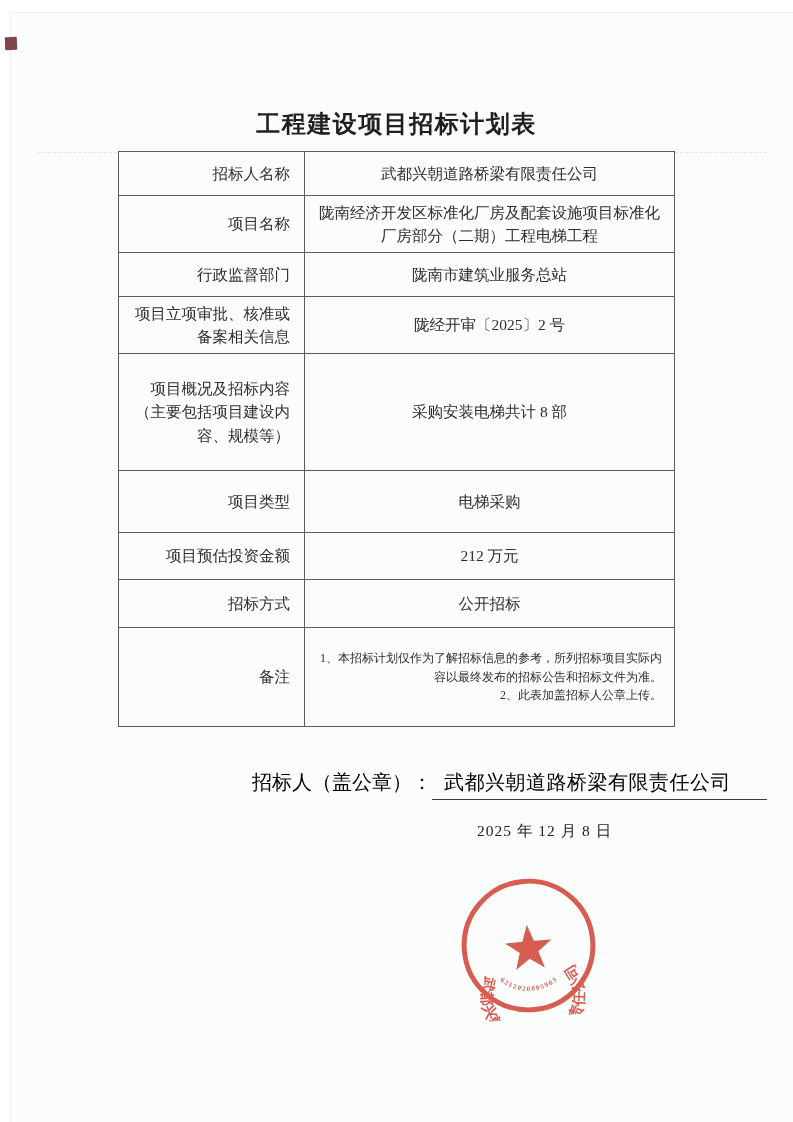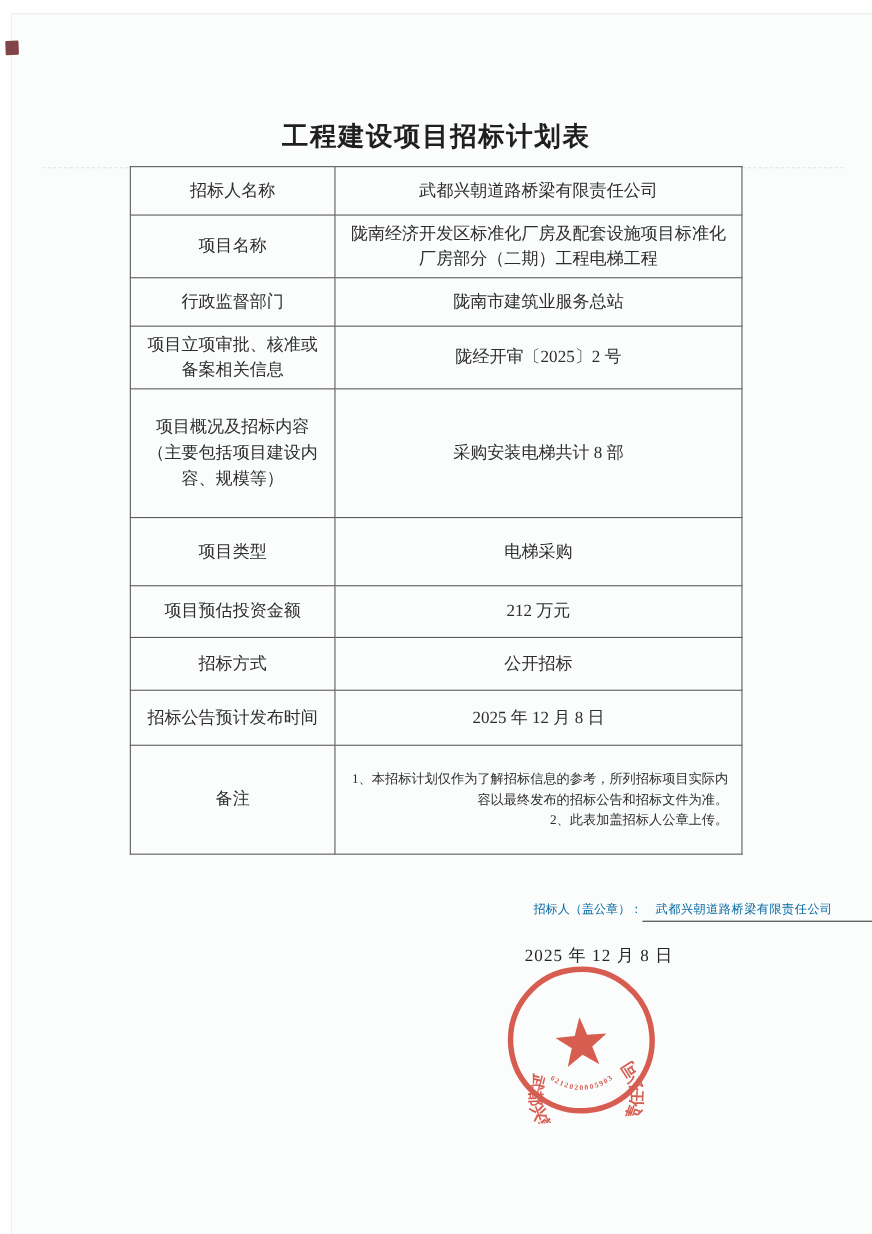--- a/index.html
+++ b/index.html
@@ -20,29 +20,29 @@
     margin:0 0 11px 0;text-align:center;font-size:24px;font-weight:700;
     letter-spacing:1.5px;color:#1f1f1f;
   }
   table.tender{
     margin-left:118px;width:556px;border-collapse:collapse;table-layout:fixed;
   }
   table.tender td{
     border:1px solid #5c5c5c;vertical-align:middle;text-align:center;
     font-size:15.5px;line-height:1.5;padding:2px 12px;color:#2e2e2e;
   }
-  table.tender td.label{padding:2px 14px;}
+  table.tender td.label{padding:2px 14px;text-align:right;}
   table.tender td.value.left{text-align:right;padding:8px 12px;line-height:1.55;font-size:12px;}
   tr.r0{height:44px;}  tr.r1{height:57px;}  tr.r2{height:44px;}  tr.r3{height:57px;}
   tr.r4{height:117px;} tr.r5{height:62px;}  tr.r6{height:47px;}  tr.r7{height:45px;}
   tr.r8{height:48px;}  tr.r9{height:50px;}  tr.r10{height:54px;} tr.r11{height:99px;}
   .edge-dash{position:absolute;height:0;border-top:1px dashed #dfe5e2;top:152px;}
   .edge-dash.l{left:38px;width:79px;}
   .edge-dash.r{left:675px;width:92px;}
-  .sign-row{margin:42px 0 0 252px;font-size:11px;color:#0369a1;position:relative;text-align:right;}
+  .sign-row{margin:42px 0 0 252px;font-size:20px;color:#000000;position:relative;}
   .sign-name{
     display:inline-block;border-bottom:1px solid #3c3c3c;
     padding:0 36px 3px 12px;letter-spacing:.5px;
   }
   .date-row{margin:21px 0 0 477px;font-size:15.5px;letter-spacing:1px;color:#242424;}
   .seal{
     position:absolute;left:456px;top:873px;width:145px;height:145px;
     opacity:.88;mix-blend-mode:multiply;transform:rotate(-5deg);
   }
   .seal text{font-family:"Liberation Serif","DejaVu Serif",serif;font-weight:700;}
@@ -90,24 +90,20 @@
             <td class="value">电梯采购</td>
           </tr>
           <tr class="r6">
             <td class="label">项目预估投资金额</td>
             <td class="value">212 万元</td>
           </tr>
           <tr class="r8">
             <td class="label">招标方式</td>
             <td class="value">公开招标</td>
           </tr>
-          <tr class="r9">
-            <td class="label">招标公告预计发布时间</td>
-            <td class="value">2025 年 12 月 8 日</td>
-          </tr>
           <tr class="r11">
             <td class="label">备注</td>
             <td class="value left">
               <div>1、本招标计划仅作为了解招标信息的参考，所列招标项目实际内容以最终发布的招标公告和招标文件为准。</div>
               <div>2、此表加盖招标人公章上传。</div>
             </td>
           </tr>
         </tbody>
     </table>
 

